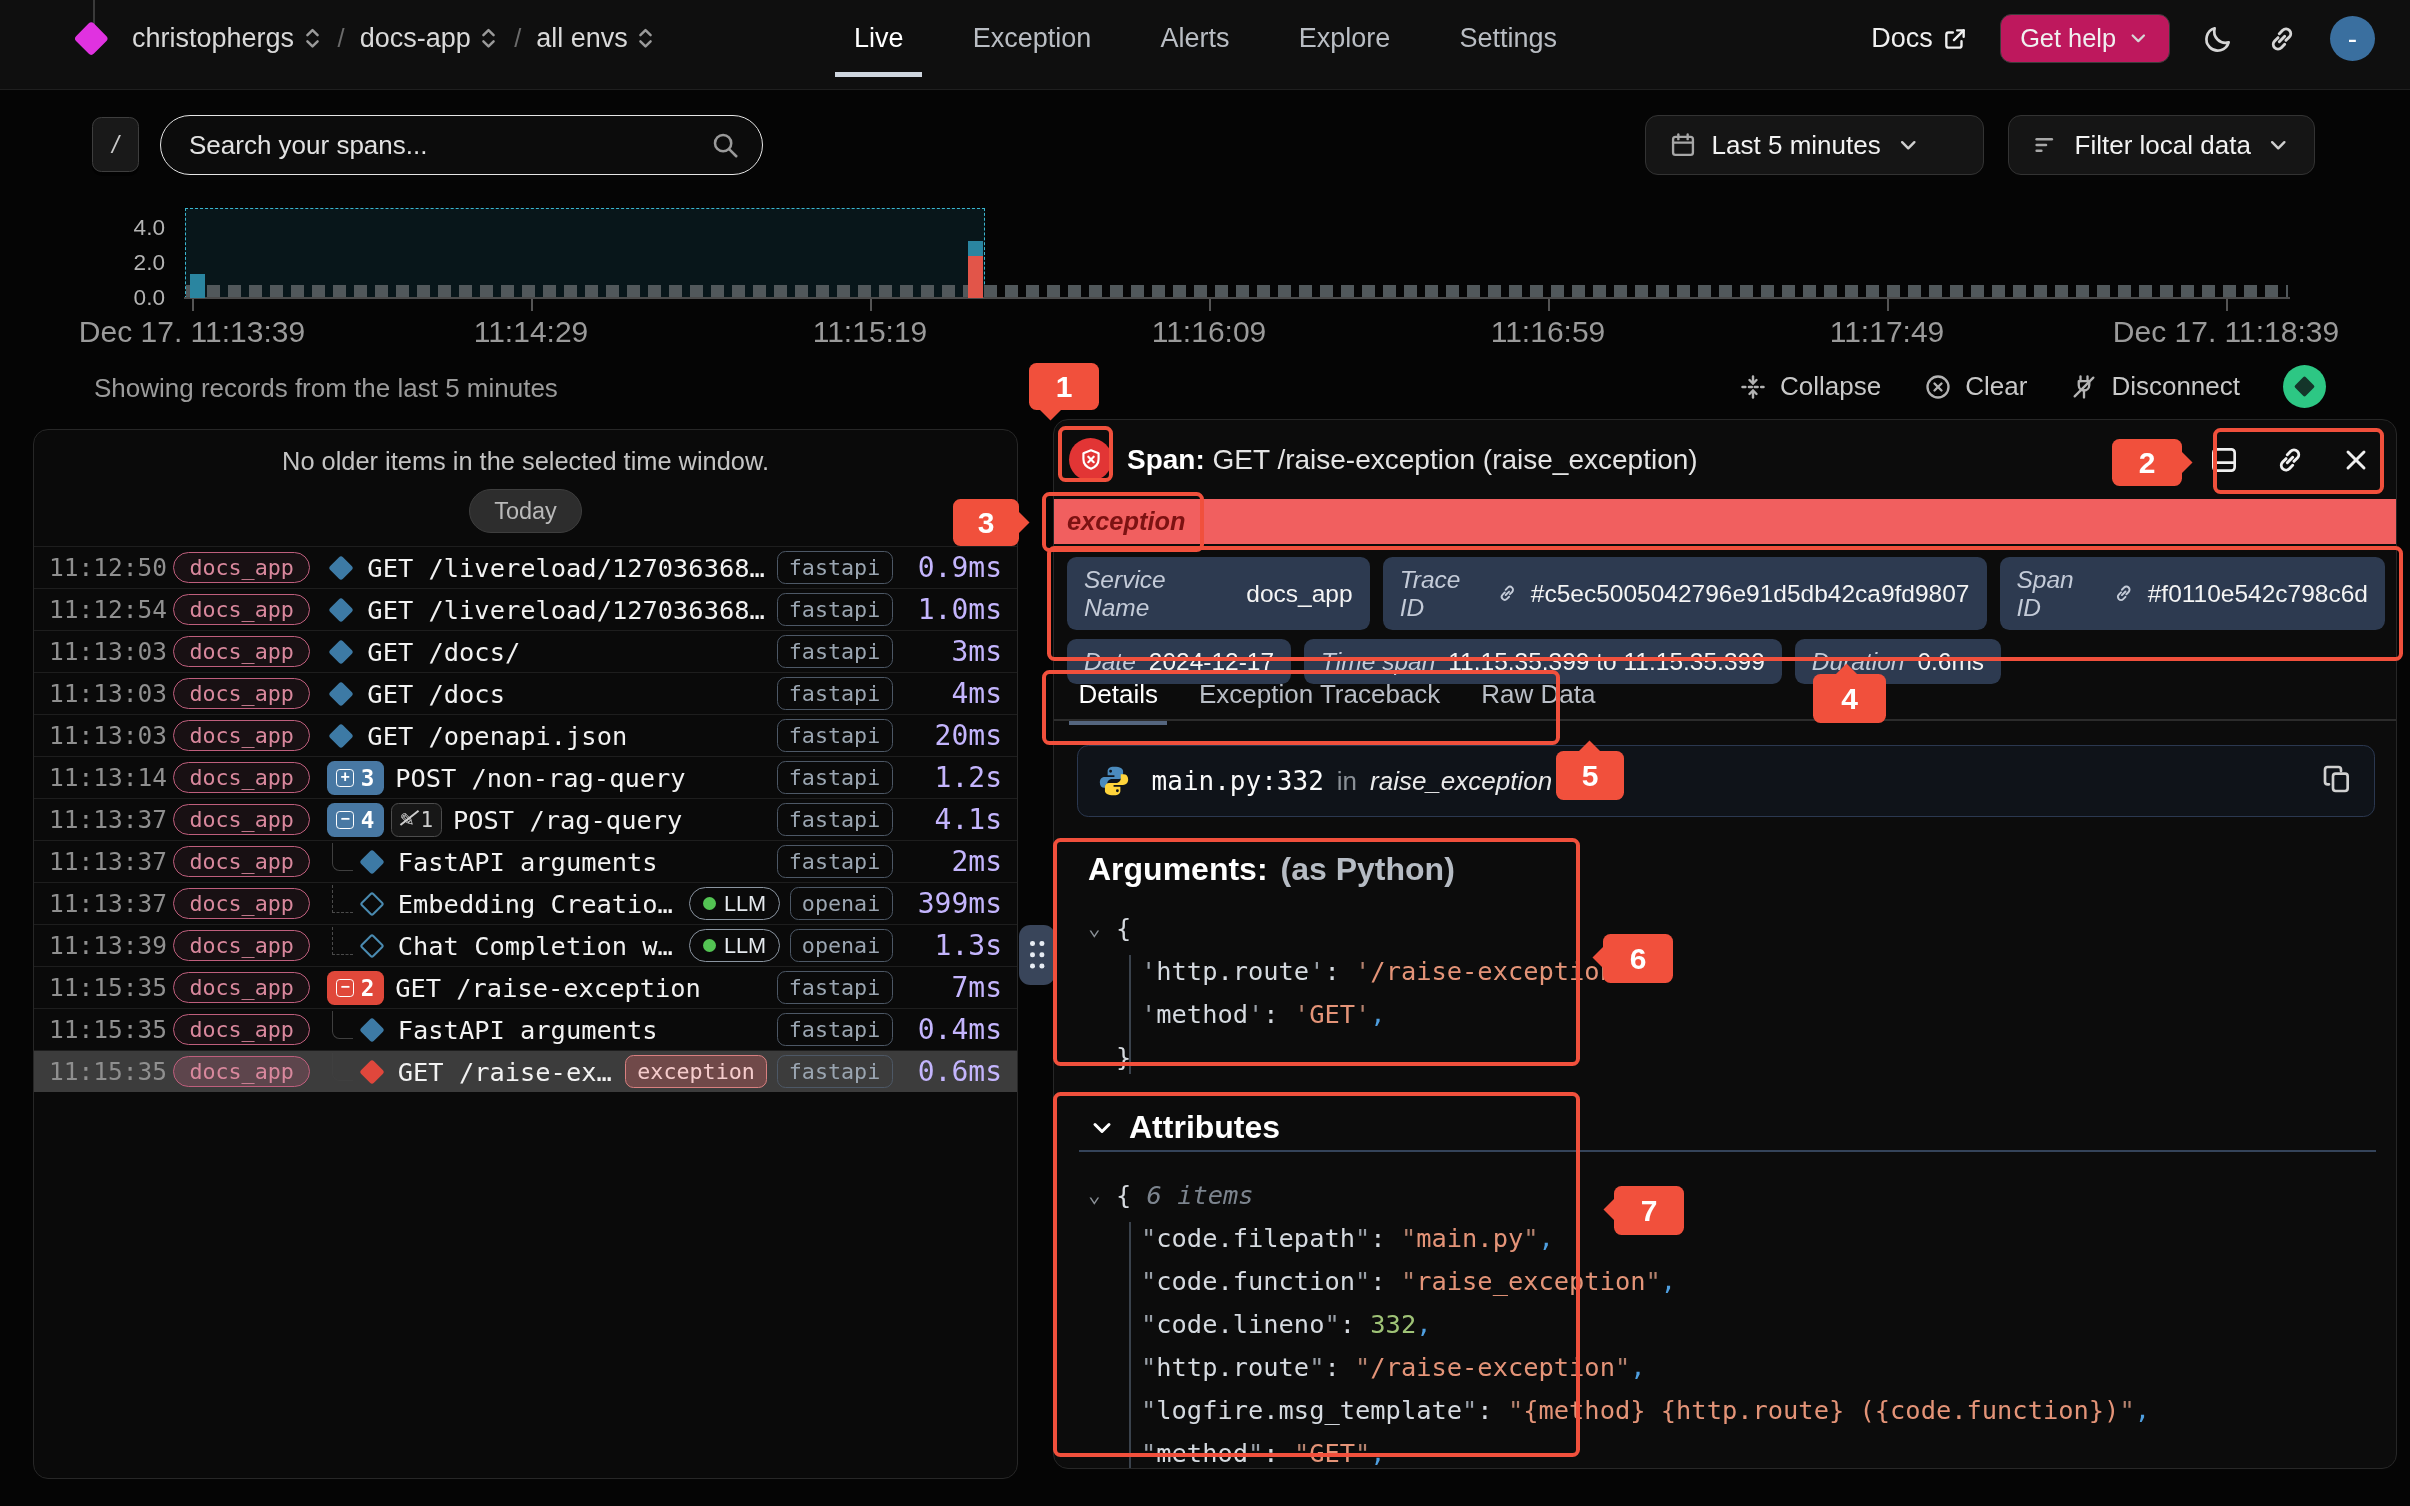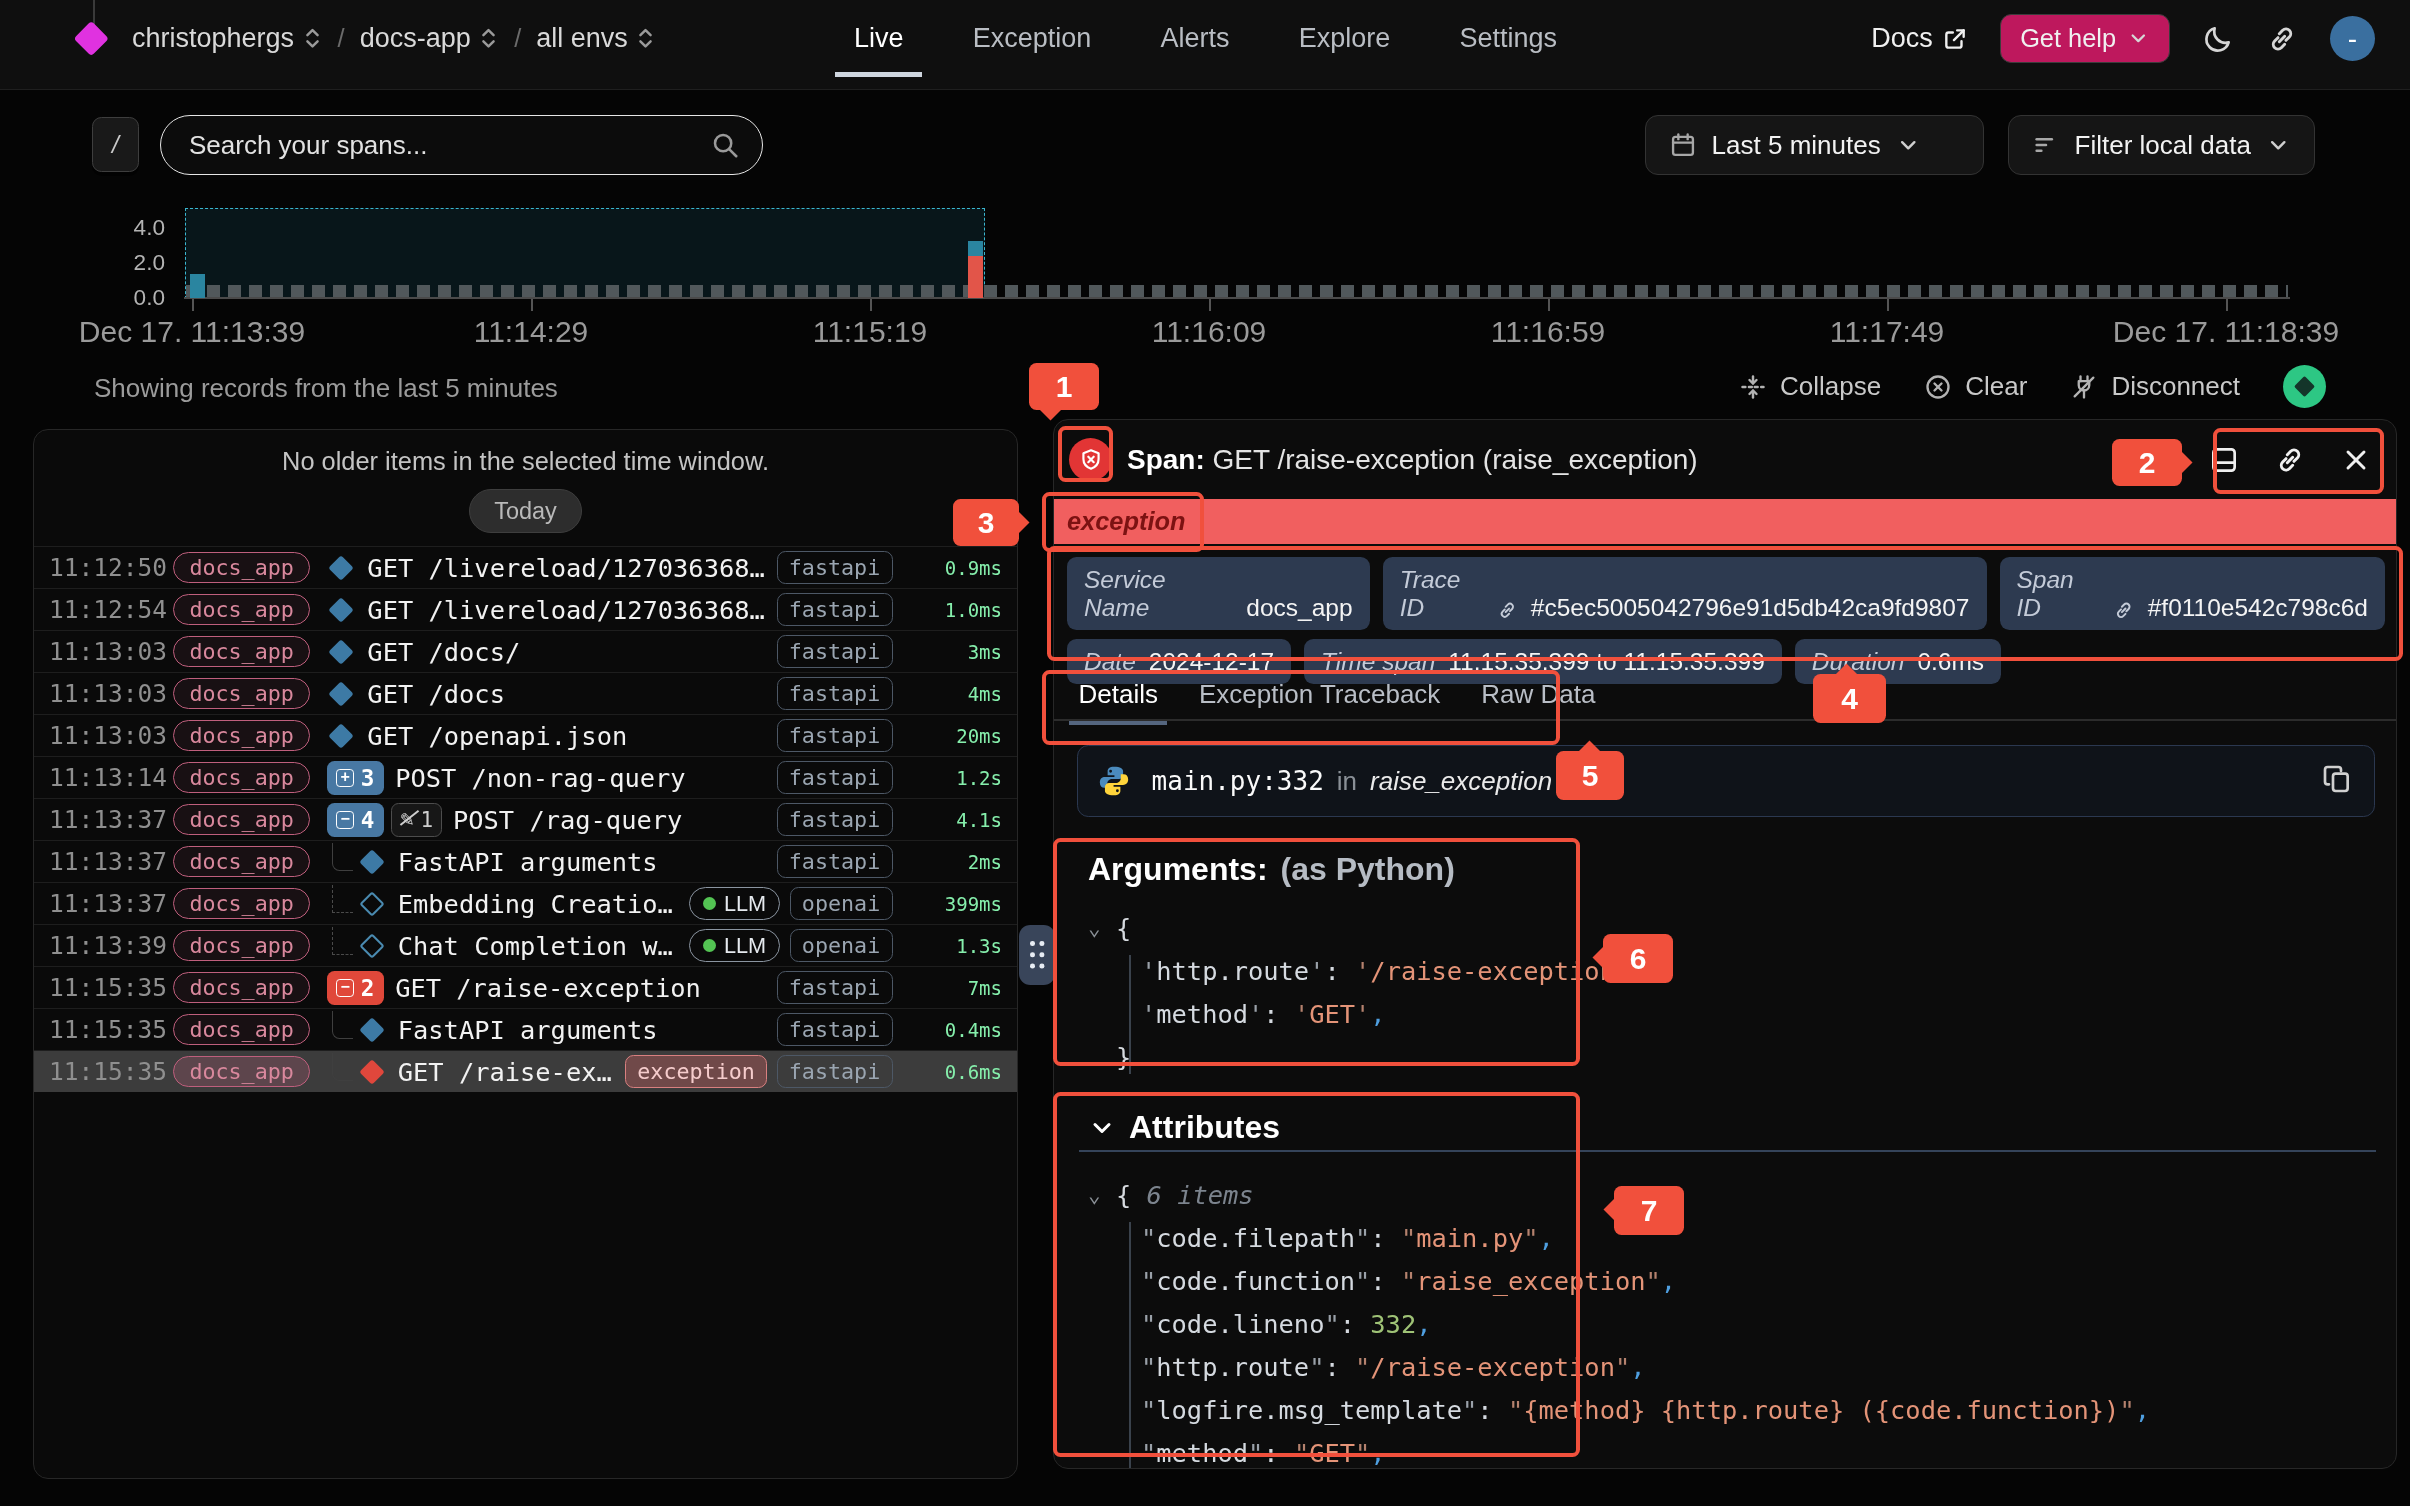--- a/index.html
+++ b/index.html
@@ -78,40 +78,40 @@
   .cnt-badge b { font-size:22.6px; font-family:"DejaVu Sans Mono",monospace; }
   .edit-badge { height:34px; margin-left:7.5px; border:1.9px solid #4d4d4d; background:#171717; border-radius:7.5px; display:flex; align-items:center; gap:5.6px; padding:0 7.5px; color:#cfcfcf; flex:none; position:relative; }
   .edit-badge .pen { font-size:18px; position:relative; }
   .edit-badge .pen::after { content:""; position:absolute; left:-1.9px; top:8.5px; width:22.6px; height:1.9px; background:#cfcfcf; transform:rotate(-38deg); }
   .edit-badge b { font-size:21px; font-weight:normal; font-family:"DejaVu Sans Mono",monospace; }
   .rname { margin-left:11.3px; font-size:25.4px; color:#f2f2f2; font-family:"DejaVu Sans Mono",monospace; white-space:nowrap; overflow:hidden; text-overflow:ellipsis; }
   .llm-pill { margin-left:9.4px; border:1.9px solid #8b95a1; border-radius:19px; display:flex; align-items:center; gap:7.5px; font-size:21.7px; color:#e5e9ee; padding:2.8px 13px; flex:none; }
   .llm-pill i { width:13px; height:13px; border-radius:50%; background:#53c453; display:block; }
   .tag-pill { margin-left:9.4px; border:1.9px solid #4d5866; border-radius:8.5px; color:#9aa5b1; font-size:21.7px; padding:2.8px 11.3px; flex:none; font-family:"DejaVu Sans Mono",monospace; }
   .exc-pill { margin-left:9.4px; border:1.9px solid #d98080; background:rgba(224,104,104,.32); border-radius:8.5px; color:#f5cccc; font-size:21.7px; padding:2.8px 11.3px; flex:none; font-family:"DejaVu Sans Mono",monospace; }
-  .rdur { width:102px; text-align:right; font-size:19px; color:#86efac; font-family:"DejaVu Sans Mono",monospace; flex:none; margin-left:7.5px; }
+  .rdur { width:102px; text-align:right; font-size:28px; color:#c4b5fd; font-family:"DejaVu Sans Mono",monospace; flex:none; margin-left:7.5px; }
 
   
   #drag-handle { position:absolute; left:1019px; top:925px; width:36px; height:60px; background:#39455a; border-radius:11.3px; cursor:col-resize; display:flex; align-items:center; justify-content:center; }
   #drag-handle i { width:4.7px; height:4.7px; border-radius:50%; background:#e8edf4; display:block;
     box-shadow:9.4px 0 0 #e8edf4, 0 11.3px 0 #e8edf4, 9.4px 11.3px 0 #e8edf4, 0 22.6px 0 #e8edf4, 9.4px 22.6px 0 #e8edf4; margin:-22.6px 0 0 -9.4px; }
 
   
   #detail-panel { position:absolute; left:1053px; top:419px; width:1344px; height:1050px; background:#0c0c0c; border:1.9px solid #272727; border-radius:15px; overflow:hidden; }
   #dp-header { position:absolute; left:0; top:0; width:100%; height:79px; display:flex; align-items:center; }
   #shield-wrap { margin-left:15px; width:43px; height:43px; border-radius:50%; background:#e23535; display:flex; align-items:center; justify-content:center; flex:none; }
   #dp-title { margin-left:15px; font-size:28px; white-space:nowrap; overflow:hidden; }
   #dp-title b { color:#fff; }
   #dp-title span { color:#e4e4e4; }
   #dp-icons { position:absolute; right:24.5px; top:0; height:79px; display:flex; align-items:center; gap:34px; color:#f0f0f0; }
   #banner { position:absolute; left:0; top:79px; width:100%; height:45px; background:#f15f5f; display:flex; align-items:center; }
   #banner span { margin-left:13px; font-size:25.4px; font-weight:bold; font-style:italic; color:#7c1212; }
   #meta { position:absolute; left:13px; top:137px; width:1318px; display:flex; flex-direction:column; gap:9.4px; }
   .meta-row { display:flex; gap:13px; }
-  .meta-pill { background:#2d3a50; border-radius:9.4px; display:flex; align-items:flex-end; gap:13px; padding:8.5px 17px; font-size:24.5px; }
+  .meta-pill { background:#2d3a50; border-radius:9.4px; display:flex; align-items:center; gap:13px; padding:8.5px 17px; font-size:24.5px; }
   .meta-pill em { color:#c4cbd8; font-style:italic; }
   .meta-pill b { color:#f4f4f4; font-weight:normal; }
   .meta-pill .licon { color:#c4cbd8; }
   #dp-tabs { position:absolute; left:24.5px; top:259px; display:flex; gap:41px; }
   .dp-tab { font-size:26px; color:#b9bec6; padding-bottom:13px; position:relative; cursor:pointer; }
   .dp-tab.active { color:#ffffff; }
   .dp-tab.active::after { content:""; position:absolute; left:-9.4px; right:-9.4px; bottom:-1.9px; height:4.7px; background:#55667f; }
   #tab-divider { position:absolute; left:0; top:299px; width:100%; height:1.9px; background:#2c2c2c; }
   #source-row { position:absolute; left:22.6px; top:325px; width:1298px; height:72px; border:1.9px solid #2b3850; background:#0f1319; border-radius:11.3px; display:flex; align-items:center; }
   #source-text { margin-left:21px; font-size:26px; display:flex; align-items:baseline; gap:13px; }

